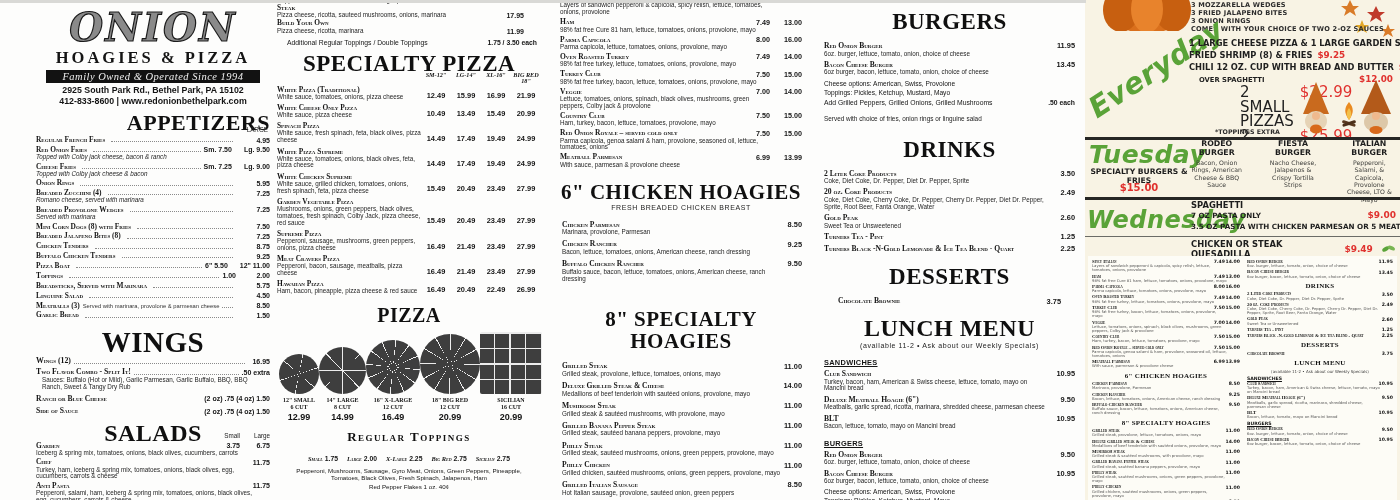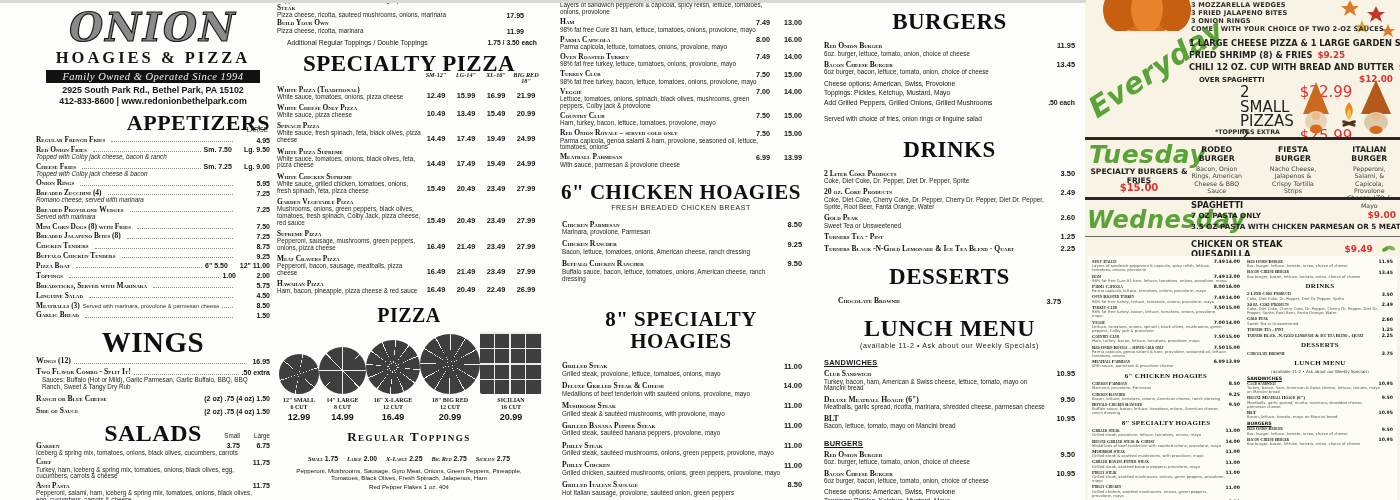--- a/index.html
+++ b/index.html
@@ -137,21 +137,21 @@
   .pzdeal{display:flex;font-size:15px;font-weight:400;line-height:14.5px;color:#1f1f1f;margin-left:43px;}
   .pzdeal .t{width:82px;}
   .pzdeal .rp{color:#e0312e;margin-left:6px;}
   .tops-extra{position:absolute;left:130px;top:128px;font-size:6.3px;font-weight:700;color:#2c2c2c;}
   .rule{position:absolute;left:0;right:0;background:#262624;}
   .r1{top:137px;height:2.5px;} .r2{top:197px;height:2.5px;} .r3{top:236px;height:1.2px;background:#6b6b66;}
   .tuesday{position:absolute;left:0;top:140px;right:0;height:56px;}
   .tu-label{position:absolute;left:4px;top:0px;width:100px;font-size:25px;text-align:center;}
   .tu-deal{position:absolute;left:4px;top:27px;width:100px;text-align:center;font-size:7.6px;font-weight:700;color:#1d1d1d;line-height:1.25;}
   .tu-price{position:absolute;left:4px;top:42px;width:100px;text-align:center;font-size:10px;font-weight:700;color:#e0312e;}
-  .tu-burgers{position:absolute;left:104px;top:6px;right:3px;display:flex;gap:21px;}
+  .tu-burgers{position:absolute;left:104px;top:0;right:3px;display:flex;gap:21px;}
   .tu-card{flex:1;text-align:center;}
   .tu-card .bn{font-size:7.8px;font-weight:700;color:#1d1d1d;line-height:1.1;}
   .tu-card .bd{font-size:6.2px;color:#3d3d3a;line-height:1.18;margin-top:2px;}
   .wednesday{position:absolute;left:0;top:199px;right:0;height:37px;}
   .we-label{position:absolute;left:2px;top:7px;width:102px;font-size:24px;text-align:center;}
   .we-right{position:absolute;left:106px;top:1px;right:4px;}
   .we-deal{font-size:8.4px;font-weight:700;color:#1d1d1d;}
   .we-line{display:flex;align-items:center;font-size:7.2px;font-weight:700;color:#1f1f1f;line-height:11px;white-space:nowrap;}
   .we-line .rp{color:#e0312e;margin-left:auto;font-size:9px;}
   .quesa{position:absolute;left:106px;top:239px;right:4px;display:flex;align-items:center;gap:8px;font-size:8.4px;font-weight:700;color:#1d1d1d;}

